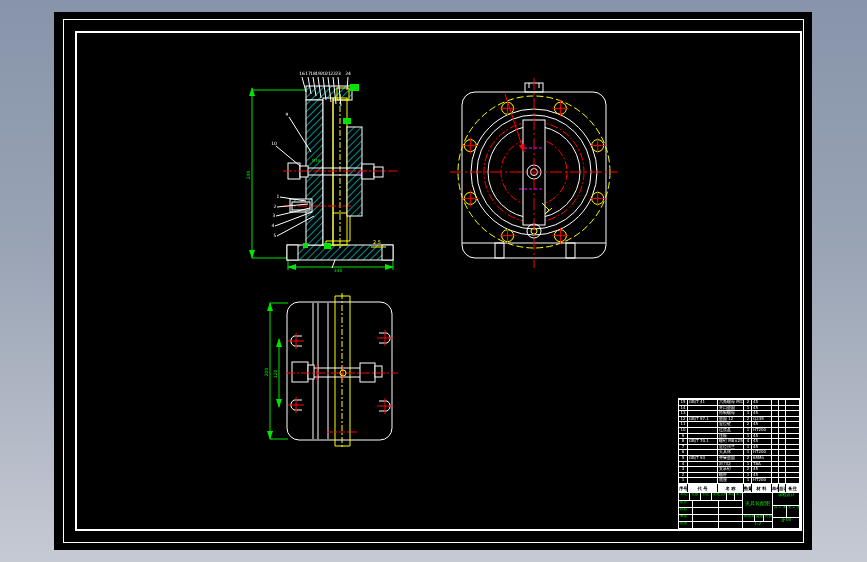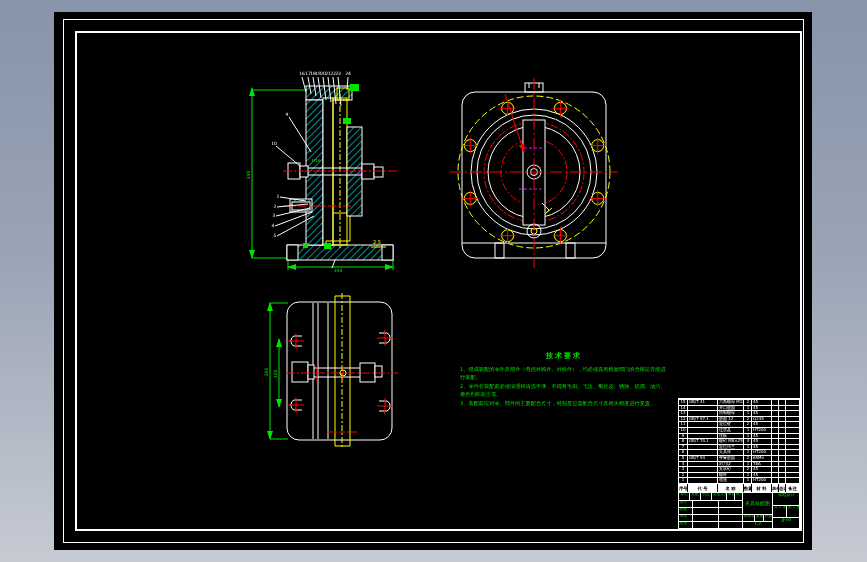--- a/index.html
+++ b/index.html
@@ -289,28 +289,20 @@
         <line x1="270" y1="303" x2="270" y2="439" marker-start="url(#ag)" marker-end="url(#ag)"></line>
         <line x1="279" y1="339" x2="279" y2="407" marker-start="url(#ag)" marker-end="url(#ag)"></line>
         <line x1="270" y1="303" x2="288" y2="303"></line>
         <line x1="270" y1="439" x2="288" y2="439"></line>
       </g>
       <text x="268" y="372" fill="#00e400" font-size="4.5" transform="rotate(-90 268 372)" text-anchor="middle">200</text>
       <text x="277" y="374" fill="#00e400" font-size="4.5" transform="rotate(-90 277 374)" text-anchor="middle">120</text>
     </g>
   </svg>
 
-  <div class="techreq">
-    <div class="tr-title">技术要求</div>
-    <ol>
-      <li>1、组成装配的零件及部件（包括外购件、外协件），均必须具有检验部门的合格证方能进行装配。</li>
-      <li>2、零件在装配前必须清理和清洗干净，不得有毛刺、飞边、氧化皮、锈蚀、切屑、油污、着色剂和灰尘等。</li>
-      <li>3、装配前应对零、部件的主要配合尺寸，特别是过盈配合尺寸及相关精度进行复查。</li>
-    </ol>
-  </div>
 
   <div id="tblock">
     <div id="bom-rows">
 
     <div class="bom-row" style="">
         <div class="c-seq">1</div>
         <div class="c-code"></div>
         <div class="c-name">底座</div>
         <div class="c-qty">1</div>
         <div class="c-mat">HT200</div>

